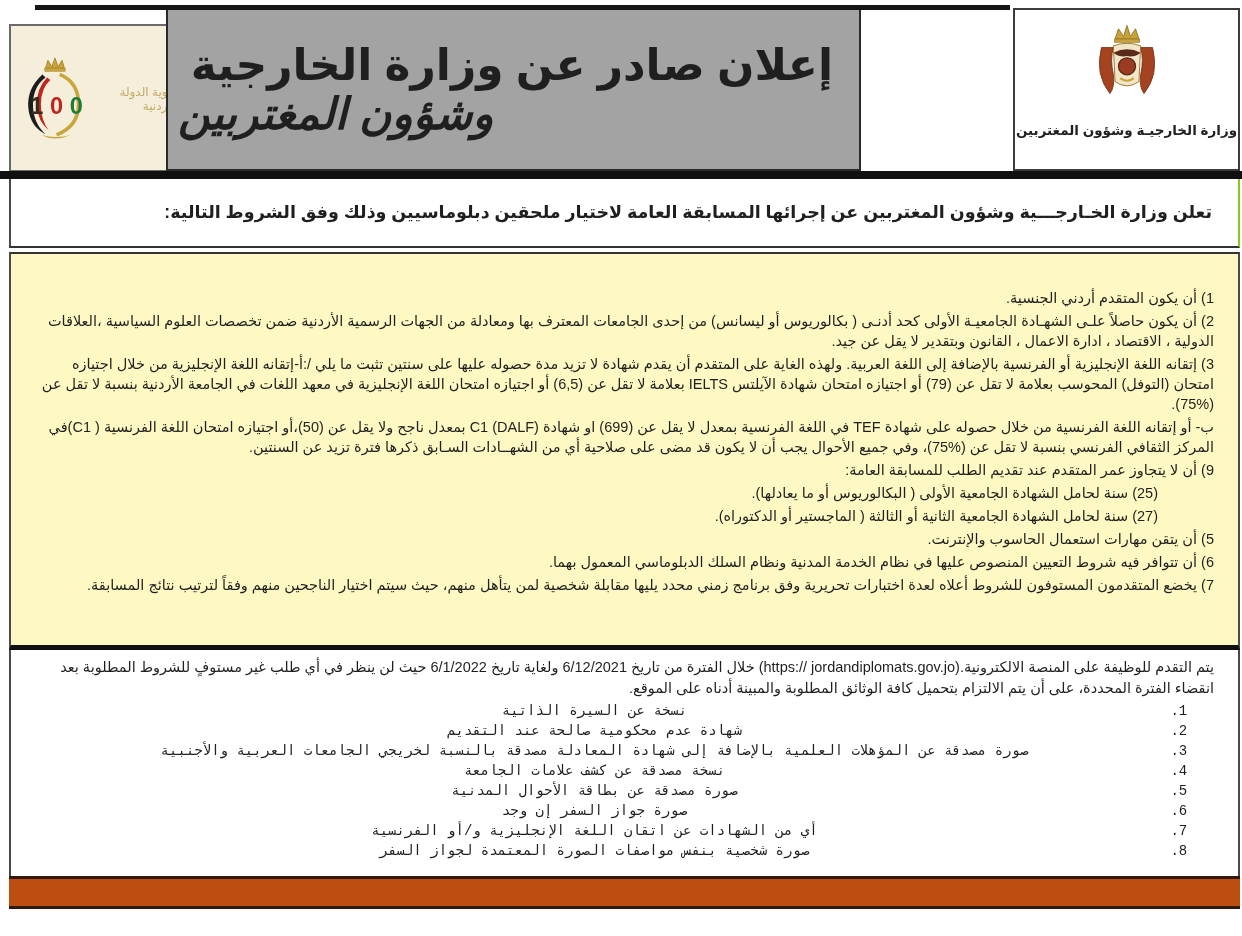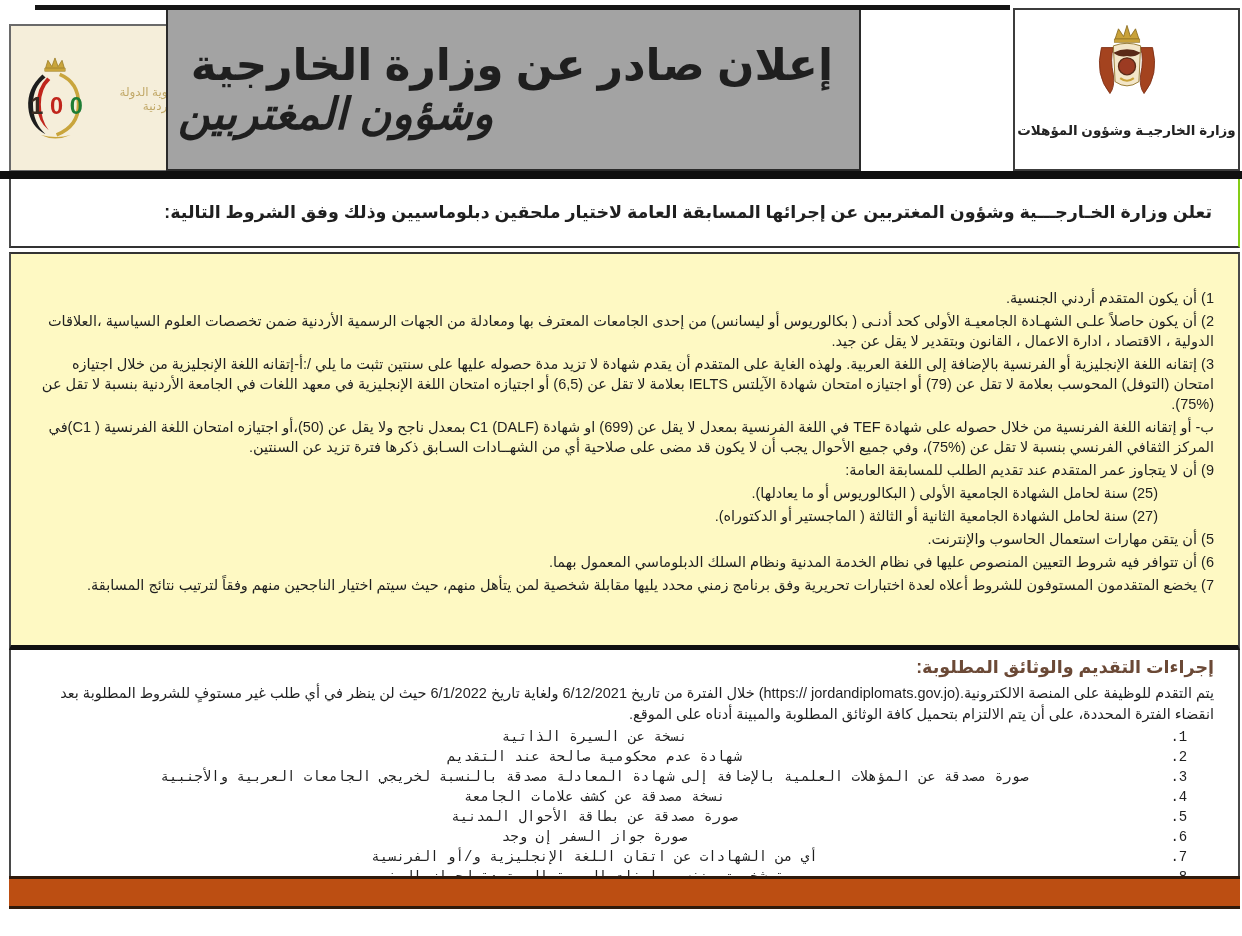--- a/index.html
+++ b/index.html
@@ -92,21 +92,21 @@
       <path d="M20 30 Q12 62 30 84 Q36 76 34 62 Q30 44 34 30 Z" fill="#a4431f" stroke="#7c2e14" stroke-width="1"></path>
       <path d="M80 30 Q88 62 70 84 Q64 76 66 62 Q70 44 66 30 Z" fill="#a4431f" stroke="#7c2e14" stroke-width="1"></path>
 
       <path d="M34 28 Q50 22 66 28 L64 70 Q50 80 36 70 Z" fill="#f3e6c8" stroke="#8a6b1f" stroke-width="1"></path>
 
       <path d="M34 36 Q50 28 66 36 Q58 42 50 40 Q42 42 34 36 Z" fill="#5a2a18"></path>
 
       <circle cx="50" cy="52" r="10" fill="#9c3b22" stroke="#5a2a18" stroke-width="1.5"></circle>
       <path d="M42 66 Q50 72 58 66" stroke="#c9a23a" stroke-width="2.5" fill="none"></path>
     </svg>
-    <div class="ministry-name">وزارة الخارجيـة وشؤون المؤهلات</div>
+    <div class="ministry-name">وزارة الخارجيـة وشؤون المغتربين</div>
   </div>
 
   <div class="abs header-bar"></div>
 
   <div class="abs intro-box">
     <div class="intro-text">تعلن وزارة الخـارجـــية وشؤون المغتربين عن إجرائها المسابقة العامة لاختيار ملحقين دبلوماسيين وذلك وفق الشروط التالية:</div>
   </div>
 
   <div class="abs main-box">
 
@@ -125,21 +125,20 @@
       <div class="cond indent">(27) سنة لحامل الشهادة الجامعية الثانية أو الثالثة ( الماجستير أو الدكتوراه).</div>
 
       <div class="cond">5) أن يتقن مهارات استعمال الحاسوب والإنترنت.</div>
 
       <div class="cond">6) أن تتوافر فيه شروط التعيين المنصوص عليها في نظام الخدمة المدنية ونظام السلك الدبلوماسي المعمول بهما.</div>
 
       <div class="cond">7) يخضع المتقدمون المستوفون للشروط أعلاه لعدة اختبارات تحريرية وفق برنامج زمني محدد يليها مقابلة شخصية لمن يتأهل منهم، حيث سيتم اختيار الناجحين منهم وفقاً لترتيب نتائج المسابقة.</div>
     </div>
 
   <div class="abs proc-box">
-    <div class="proc-heading">إجراءات التقديم والوثائق المطلوبة:</div>
     <div class="proc-intro">يتم التقدم للوظيفة على المنصة الالكترونية.(https:// jordandiplomats.gov.jo) خلال الفترة من تاريخ 6/12/2021 ولغاية تاريخ 6/1/2022 حيث لن ينظر في أي طلب غير مستوفٍ للشروط المطلوبة بعد انقضاء الفترة المحددة، على أن يتم الالتزام بتحميل كافة الوثائق المطلوبة والمبينة أدناه على الموقع.</div>
     <ol class="docs">
 
         <li>نسخة عن السيرة الذاتية</li>
 
         <li>شهادة عدم محكومية صالحة عند التقديم</li>
 
         <li>صورة مصدقة عن المؤهلات العلمية بالإضافة إلى شهادة المعادلة مصدقة بالنسبة لخريجي الجامعات العربية والأجنبية</li>
 
         <li>نسخة مصدقة عن كشف علامات الجامعة</li>

